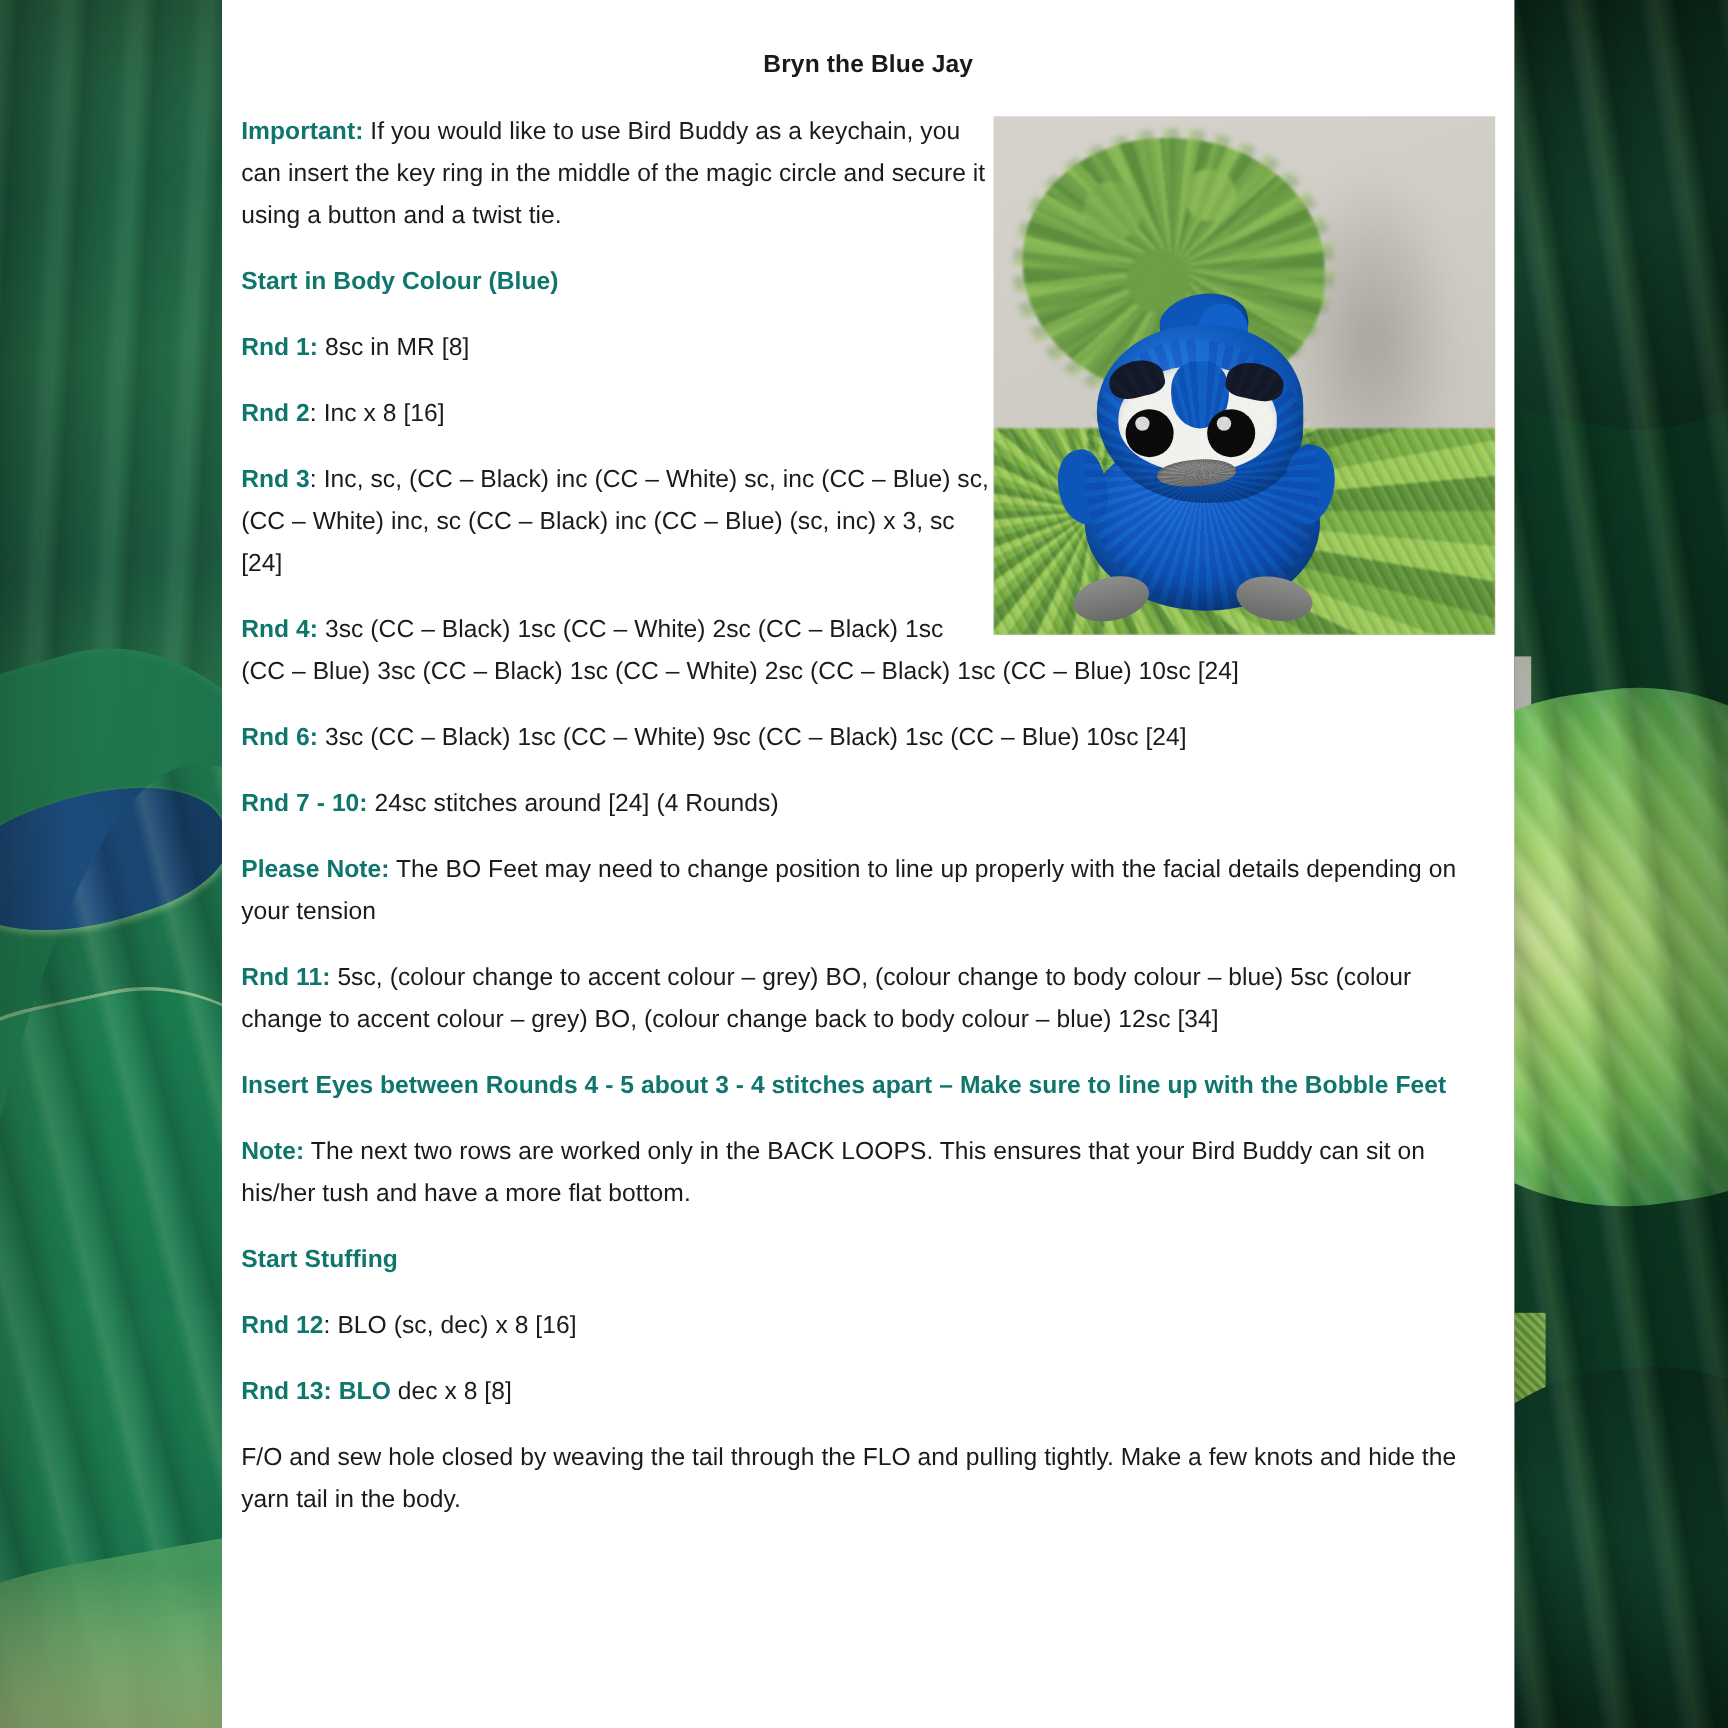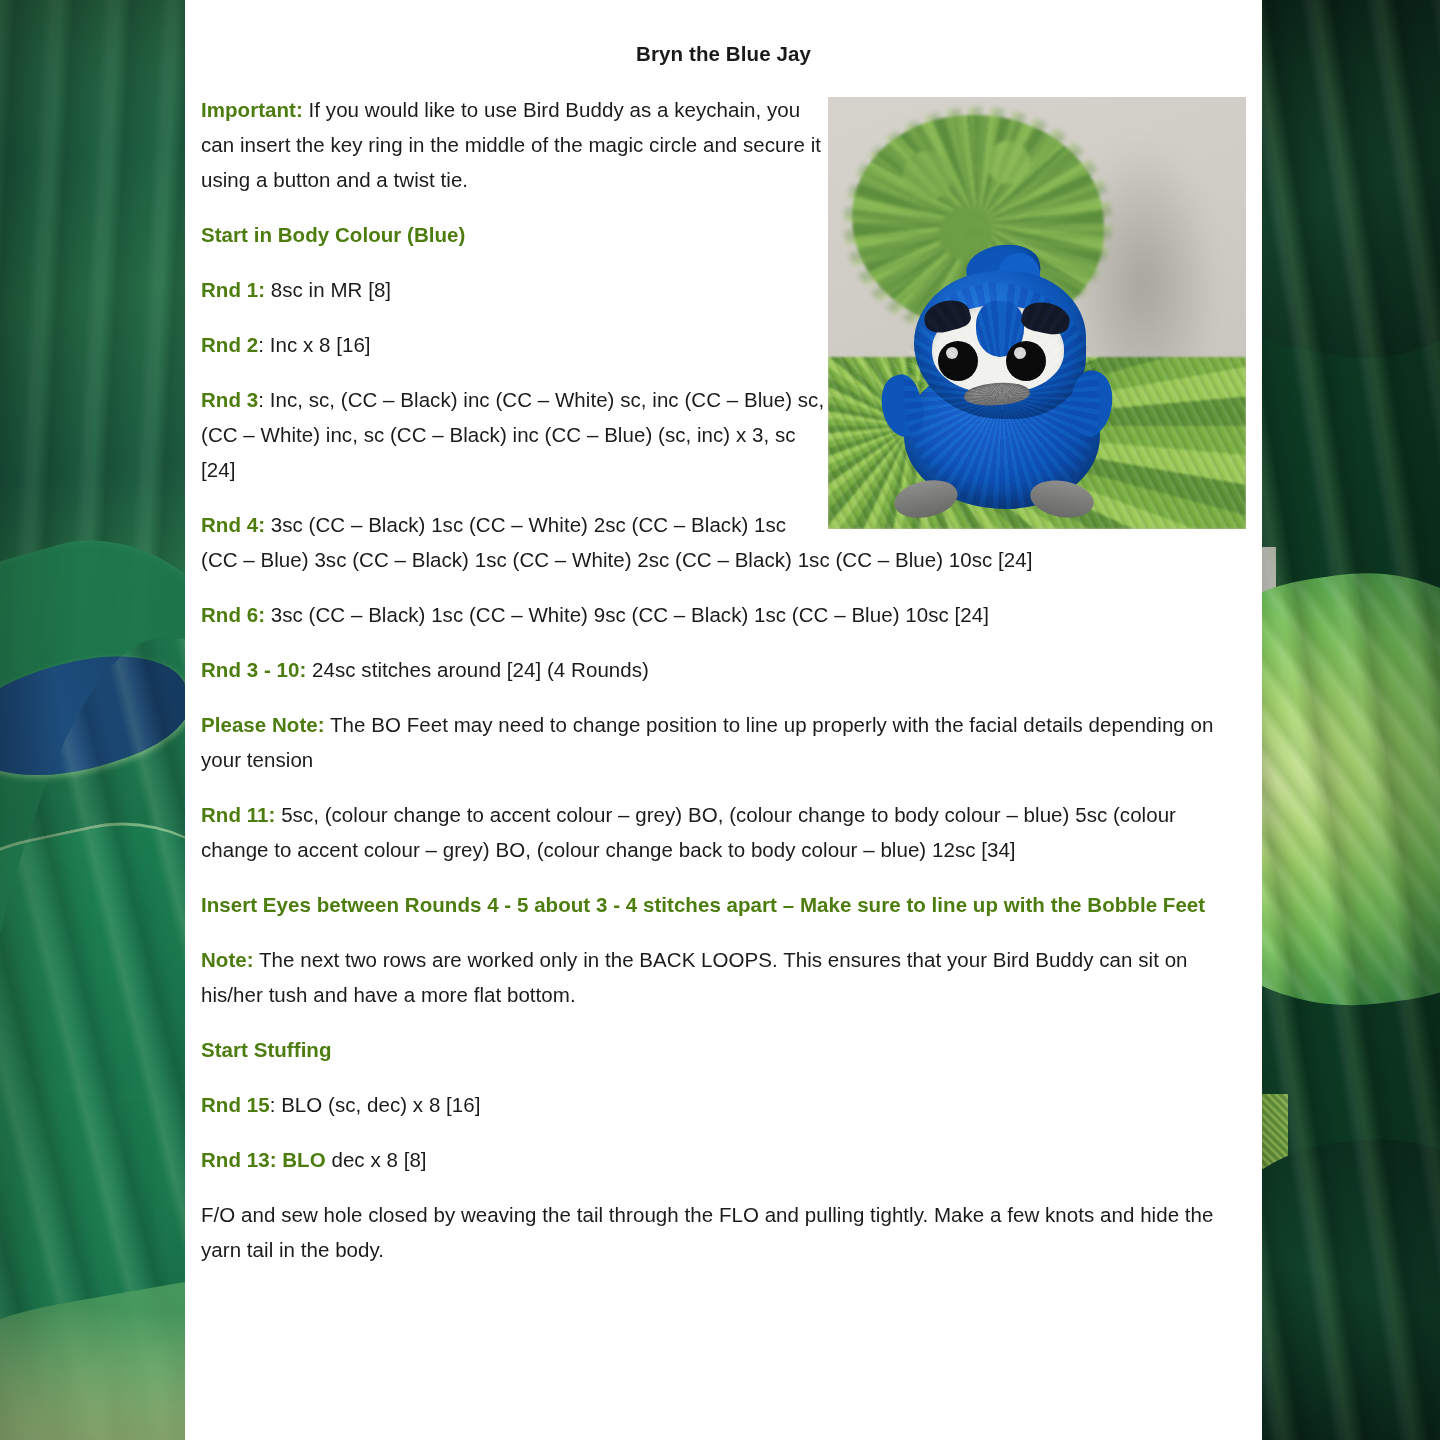--- a/index.html
+++ b/index.html
@@ -307,21 +307,21 @@
 
   
   p.para {
     font-size:20.5px;
     line-height:35px;
     color:#1b1b1b;
     margin:0 0 20px 0;
     text-align:left;
     letter-spacing:.05px;
   }
-  p.para b { font-weight:bold; color:#4d7c0f; }
+  p.para b { font-weight:bold; color:#0f766e; }
 </style>
 </head>
 <body>
 
 <div class="bg-wrap">
   <div class="leaf-strip leaf-left">
     <div class="base"></div>
     <div class="ribs"></div>
     <div class="curve-a"></div>
     <div class="darkblue"></div>
@@ -382,33 +382,33 @@
 
     <p class="para"><b>Rnd 2</b><span>: Inc x 8 [16]</span></p>
 
     <p class="para"><b>Rnd 3</b><span>: Inc, sc, (CC – Black) inc (CC – White) sc, inc (CC – Blue) sc, (CC – White) inc, sc (CC – Black) inc (CC – Blue) (sc, inc) x 3, sc [24]</span></p>
 
     <p class="para"><b>Rnd 4:</b><span> 3sc (CC – Black) 1sc (CC – White) 2sc (CC – Black) 1sc (CC – Blue) 3sc (CC – Black) 1sc (CC – White) 2sc (CC – Black) 1sc (CC – Blue) 10sc [24]</span></p>
 
 
     <p class="para"><b>Rnd 6:</b><span> 3sc (CC – Black) 1sc (CC – White) 9sc (CC – Black) 1sc (CC – Blue) 10sc [24]</span></p>
 
-    <p class="para"><b>Rnd 3 - 10:</b><span> 24sc stitches around [24] (4 Rounds)</span></p>
+    <p class="para"><b>Rnd 7 - 10:</b><span> 24sc stitches around [24] (4 Rounds)</span></p>
 
     <p class="para"><b>Please Note:</b><span> The BO Feet may need to change position to line up properly with the facial details depending on your tension</span></p>
 
     <p class="para"><b>Rnd 11:</b><span> 5sc, (colour change to accent colour – grey) BO, (colour change to body colour – blue) 5sc (colour change to accent colour – grey) BO, (colour change back to body colour – blue) 12sc [34]</span></p>
 
     <p class="para"><b>Insert Eyes between Rounds 4 - 5 about 3 - 4 stitches apart – Make sure to line up with the Bobble Feet</b><span></span></p>
 
     <p class="para"><b>Note:</b><span> The next two rows are worked only in the BACK LOOPS. This ensures that your Bird Buddy can sit on his/her tush and have a more flat bottom.</span></p>
 
     <p class="para"><b>Start Stuffing</b><span></span></p>
 
-    <p class="para"><b>Rnd 15</b><span>: BLO (sc, dec) x 8 [16]</span></p>
+    <p class="para"><b>Rnd 12</b><span>: BLO (sc, dec) x 8 [16]</span></p>
 
     <p class="para"><b>Rnd 13: BLO</b><span> dec x 8 [8]</span></p>
 
 
     <p class="para"><b></b><span>F/O and sew hole closed by weaving the tail through the FLO and pulling tightly. Make a few knots and hide the yarn tail in the body.</span></p>
 
   </div>
 </div>
 
 </body></html>

